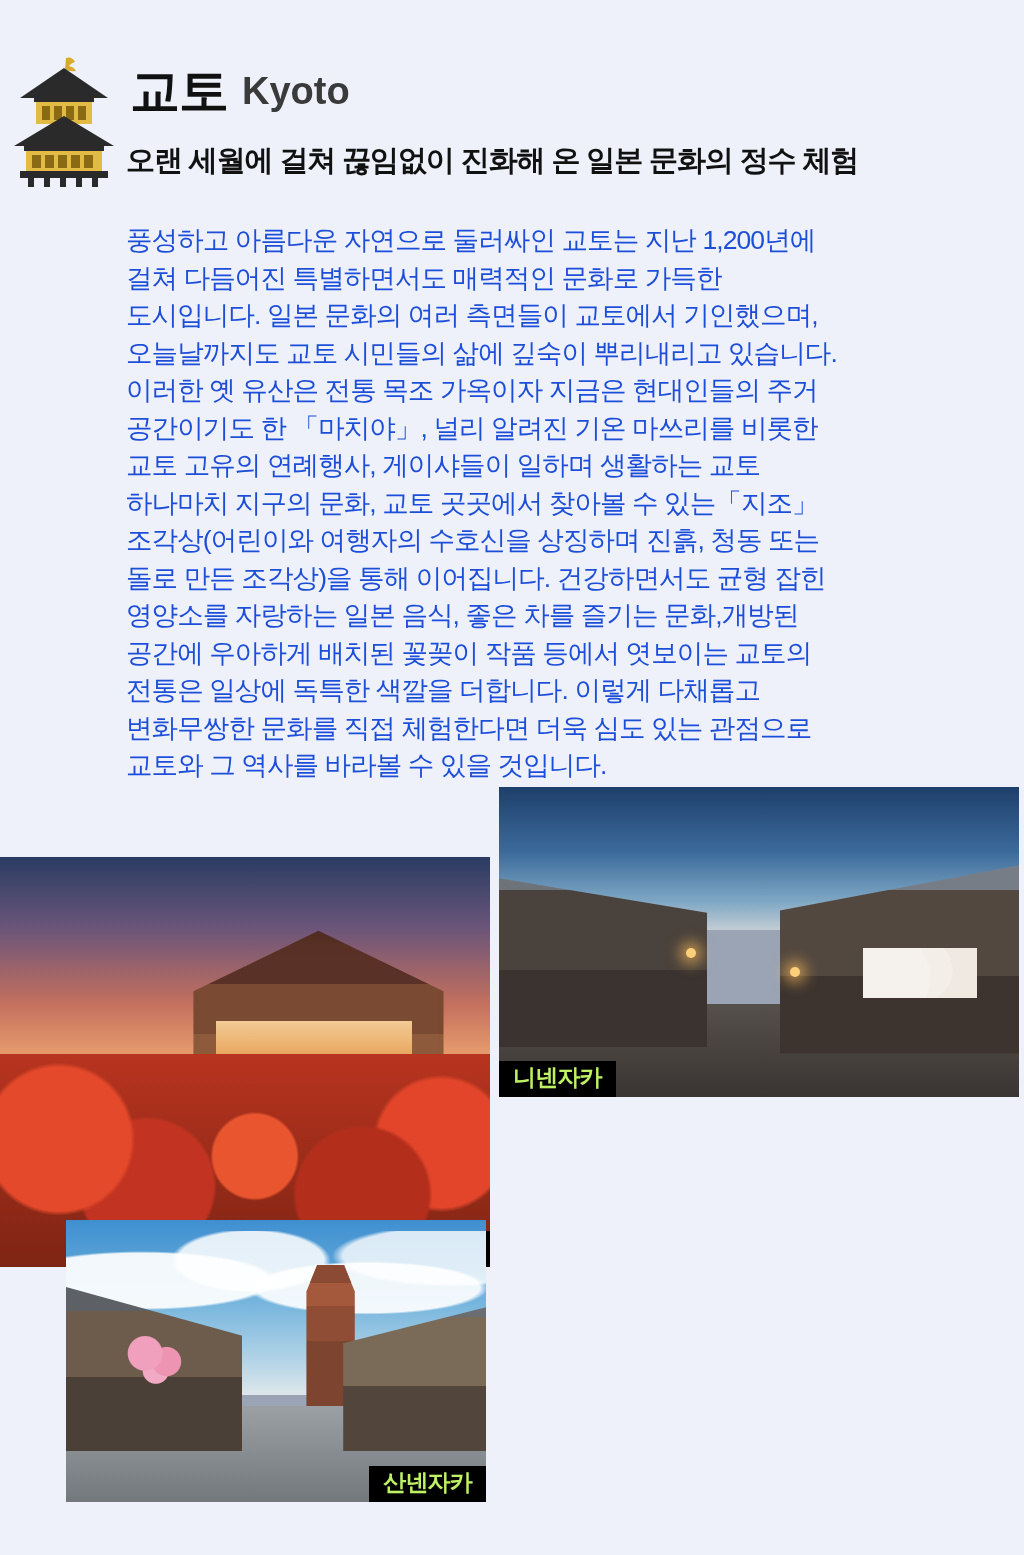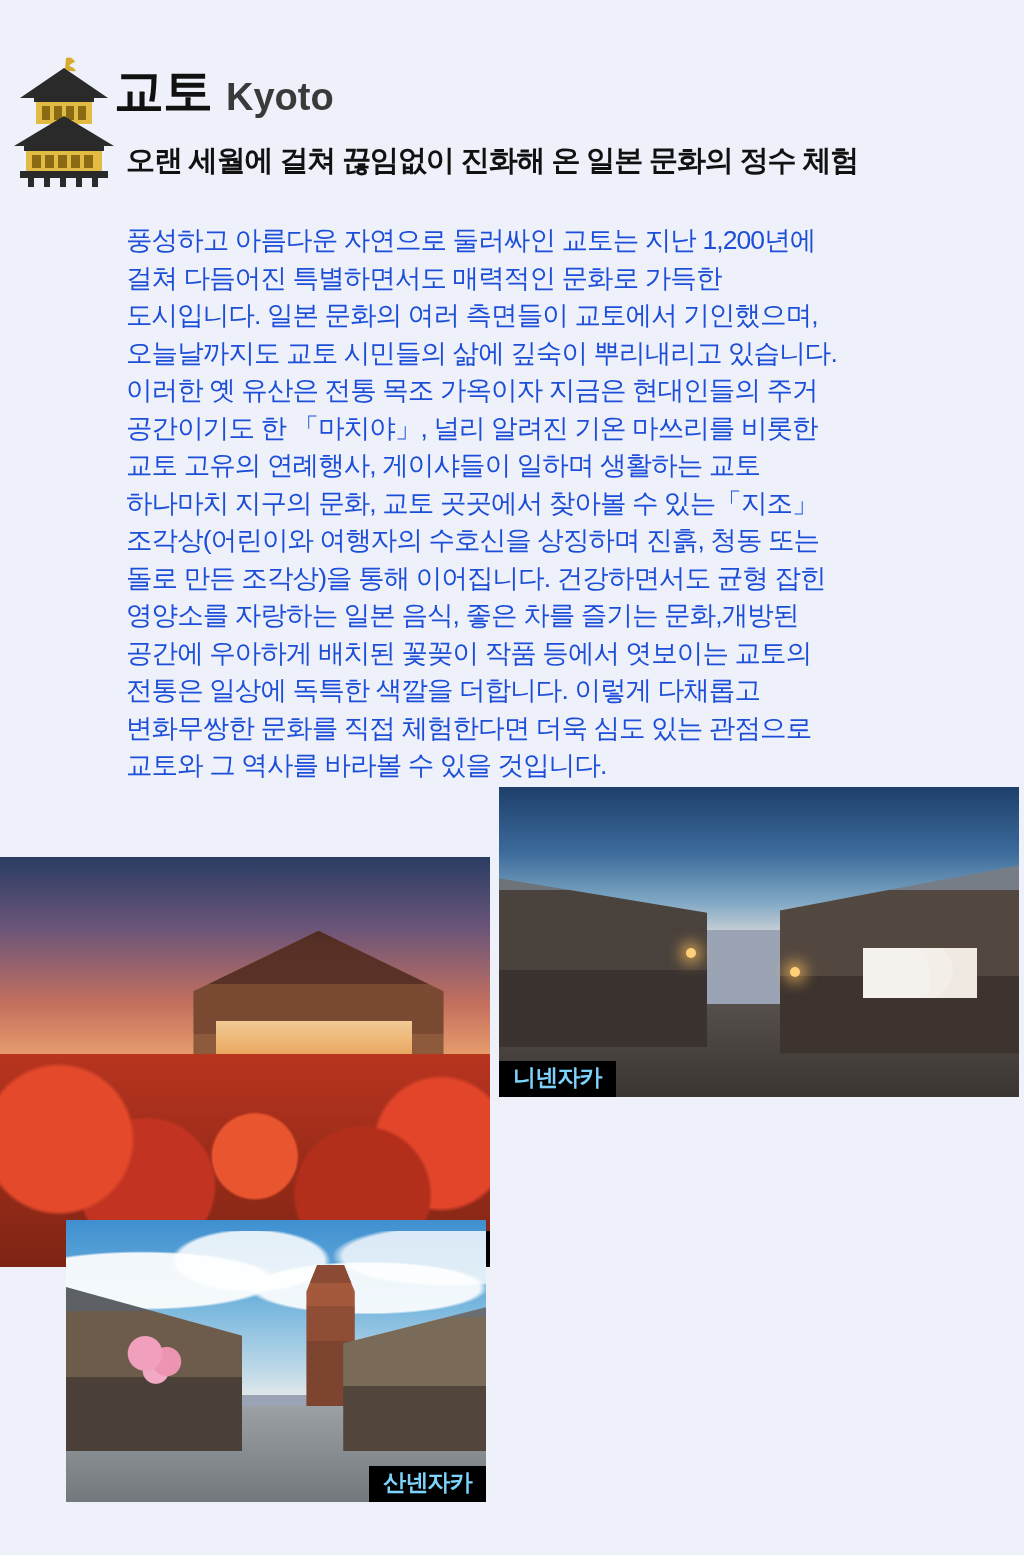--- a/index.html
+++ b/index.html
@@ -26,24 +26,24 @@
   }
   .logo {
     position: absolute;
     left: 12px;
     top: 6px;
     width: 104px;
     height: 134px;
   }
   .title-row {
     position: absolute;
-    left: 114px;
+    left: 130px;
     top: 18px;
     display: flex;
-    align-items: flex-end;
+    align-items: center;
   }
   .title-ko {
     font-size: 50px;
     font-weight: bold;
     letter-spacing: -1px;
     line-height: 1;
     color: #111;
   }
   .title-en {
     font-size: 38px;
@@ -90,21 +90,21 @@
   }
   .photo .scene {
     position: absolute;
     inset: 0;
   }
   .caption {
     position: absolute;
     right: 0;
     bottom: 0;
     background: #000;
-    color: #7dd3fc;
+    color: #bef264;
     font-size: 23px;
     font-weight: bold;
     letter-spacing: -0.8px;
     padding: 5px 14px 8px 14px;
     line-height: 1;
   }
   .caption.left {
     right: auto;
     left: 0;
   }

